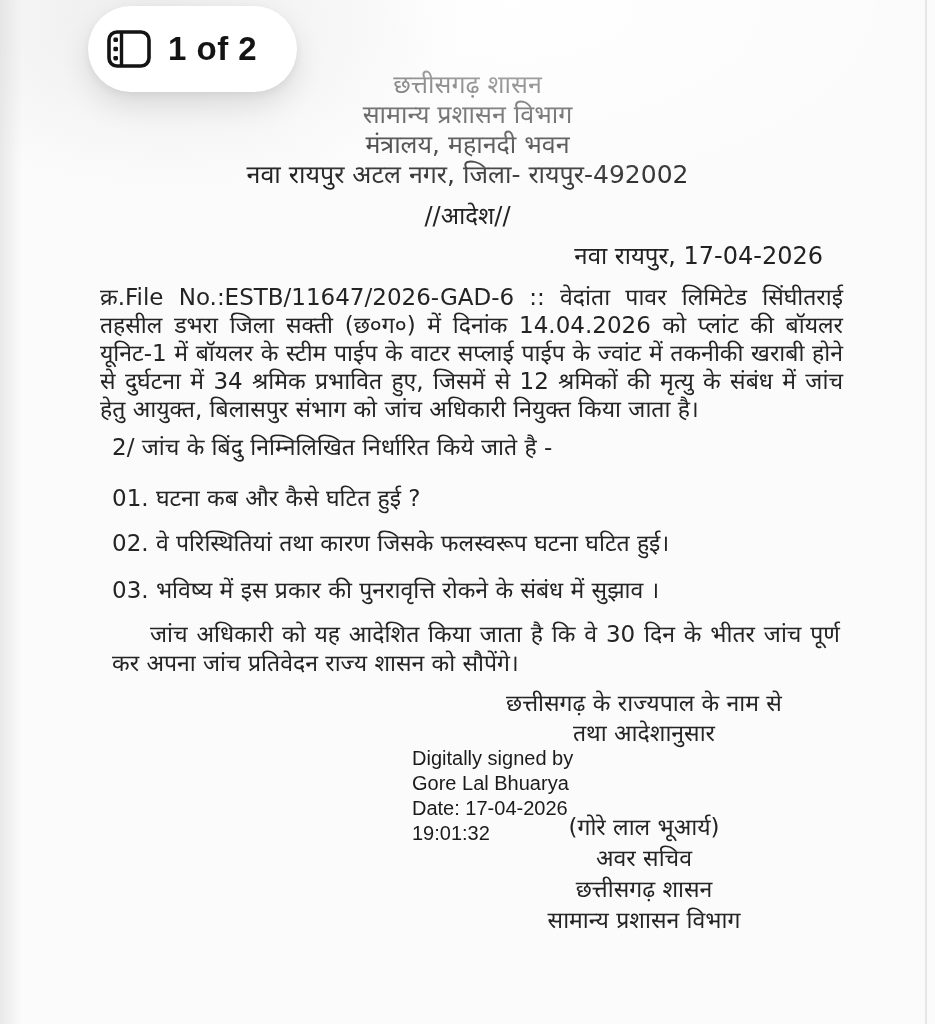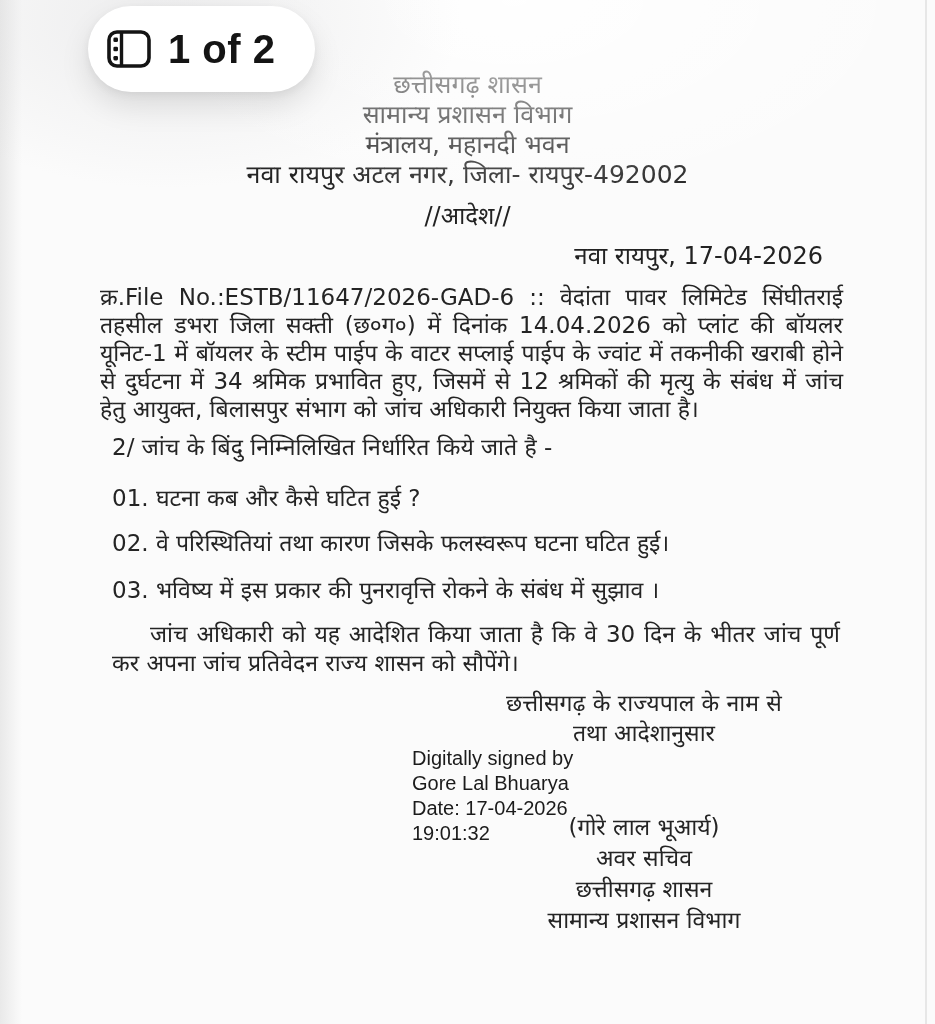--- a/index.html
+++ b/index.html
@@ -30,21 +30,21 @@
   
   .badge {
     position:absolute; left:88px; top:6px; height:86px;
     display:flex; align-items:center; gap:16px;
     padding:0 40px 0 18px; background:#ffffff; border-radius:44px;
     box-shadow:0 14px 30px rgba(0,0,0,.10), 0 3px 8px rgba(0,0,0,.06);
   }
   .badge svg { display:block; }
   .badge-label {
     font-family:"Liberation Sans", sans-serif;
-    font-size:40px; font-weight:600; color:#141414; letter-spacing:.5px;
+    font-size:33px; font-weight:600; color:#141414; letter-spacing:.5px;
     white-space:nowrap;
   }
 
   
   .doc { position:absolute; inset:0; font-family:"DejaVu Sans", sans-serif; }
   .doc-header {
     position:absolute; top:70px; left:0; right:0;
     text-align:center; font-size:25px; line-height:30px; color:#222;
   }
   .order-title {

